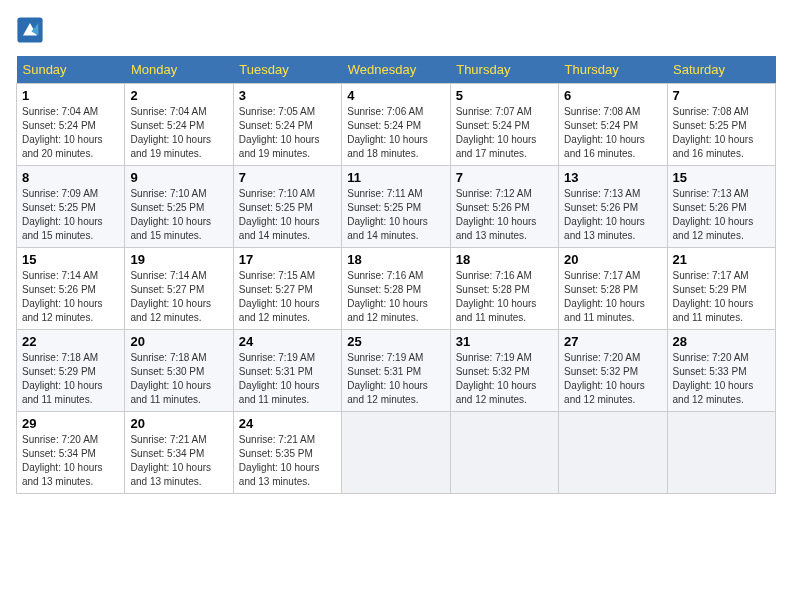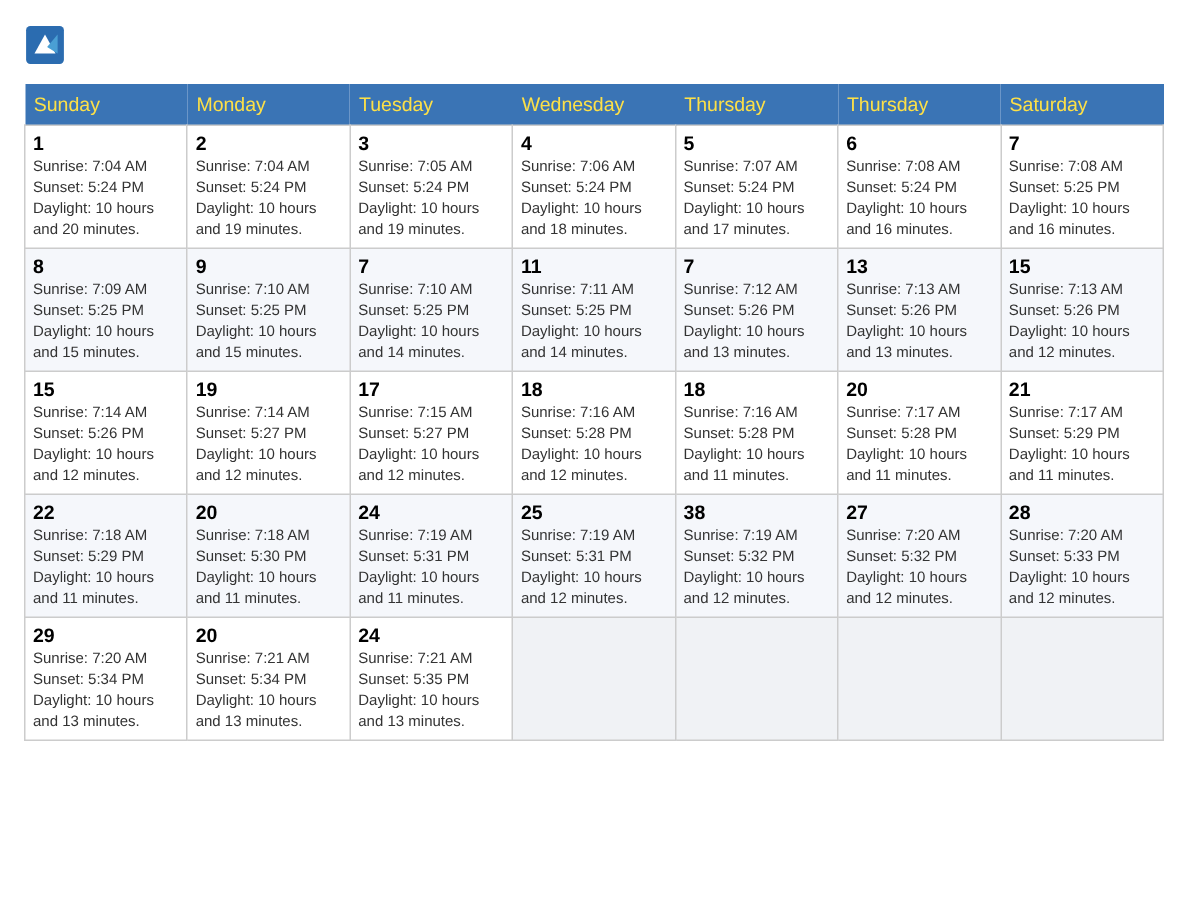--- a/index.html
+++ b/index.html
@@ -223,21 +223,21 @@
       </td>
         <td>
         <span class="day-num">24</span>
         <span class="day-info">Sunrise: 7:19 AM<br>Sunset: 5:31 PM<br>Daylight: 10 hours<br>and 11 minutes.</span>
       </td>
         <td>
         <span class="day-num">25</span>
         <span class="day-info">Sunrise: 7:19 AM<br>Sunset: 5:31 PM<br>Daylight: 10 hours<br>and 12 minutes.</span>
       </td>
         <td>
-        <span class="day-num">38</span>
+        <span class="day-num">31</span>
         <span class="day-info">Sunrise: 7:19 AM<br>Sunset: 5:32 PM<br>Daylight: 10 hours<br>and 12 minutes.</span>
       </td>
         <td>
         <span class="day-num">27</span>
         <span class="day-info">Sunrise: 7:20 AM<br>Sunset: 5:32 PM<br>Daylight: 10 hours<br>and 12 minutes.</span>
       </td>
         <td>
         <span class="day-num">28</span>
         <span class="day-info">Sunrise: 7:20 AM<br>Sunset: 5:33 PM<br>Daylight: 10 hours<br>and 12 minutes.</span>
       </td>

